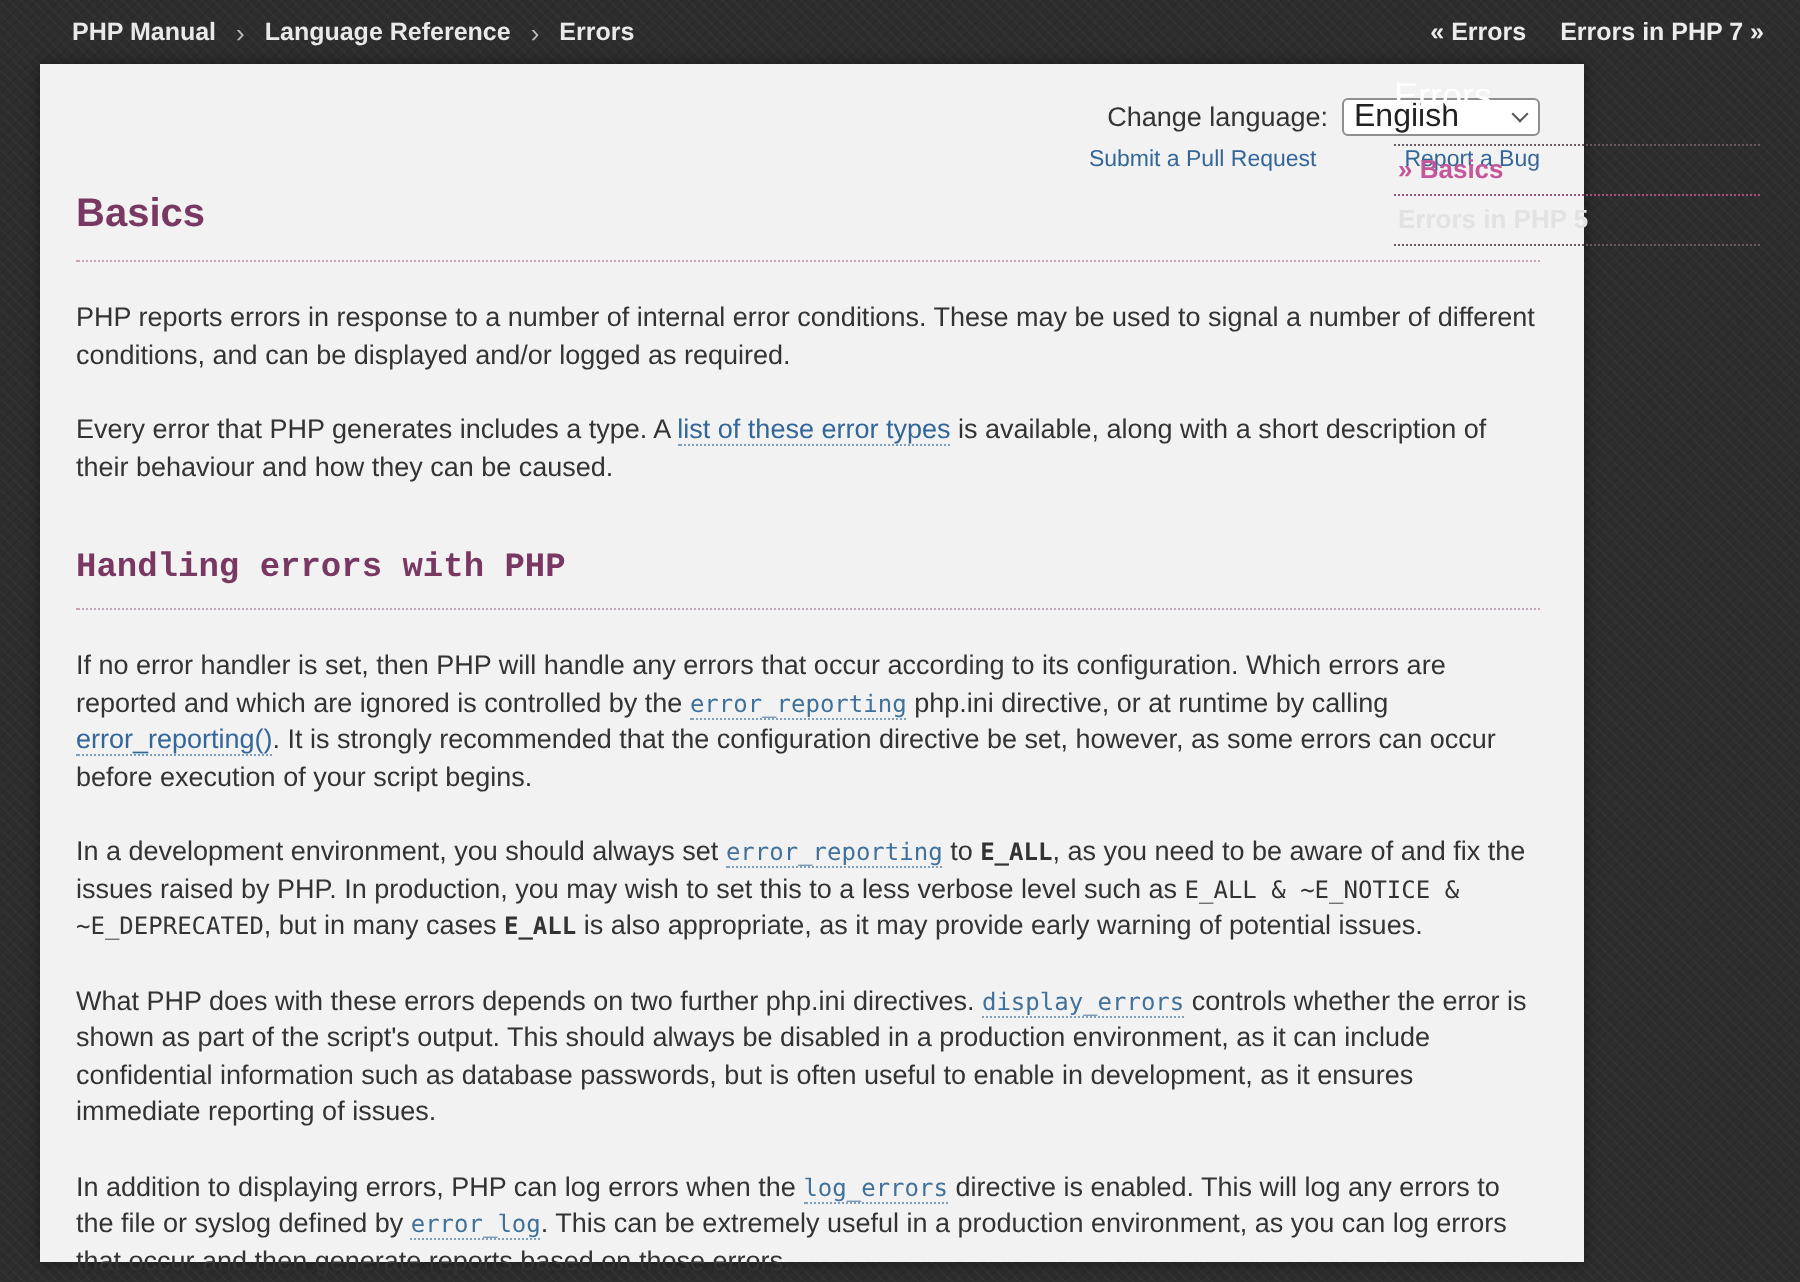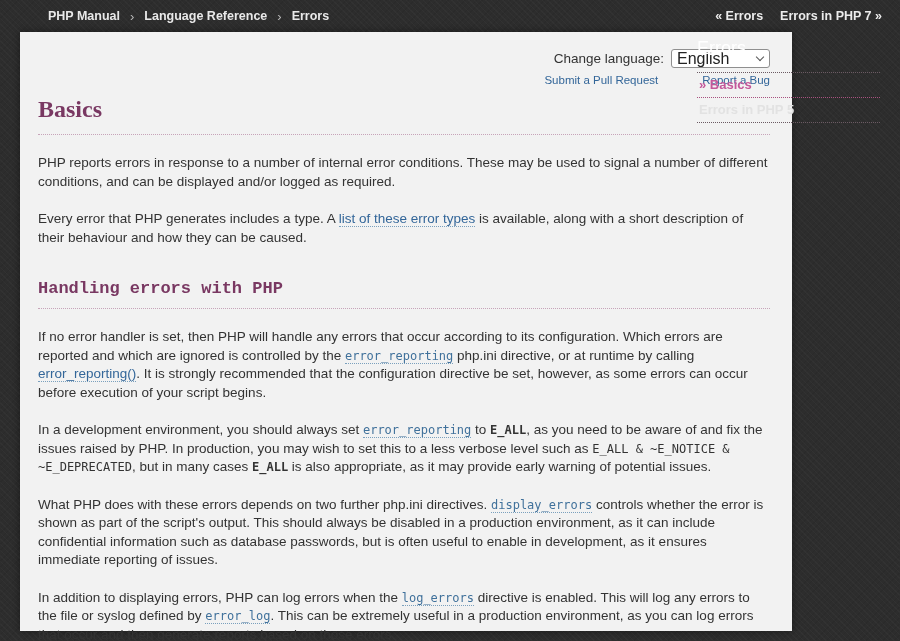--- a/index.html
+++ b/index.html
@@ -9,21 +9,21 @@
     overflow:hidden;
     font-family:"Liberation Sans", sans-serif;
     background-color:#2d2d2d;
     background-image:
       repeating-linear-gradient(45deg, rgba(255,255,255,0.025) 0 1px, transparent 1px 4px),
       repeating-linear-gradient(-45deg, rgba(0,0,0,0.06) 0 1px, transparent 1px 4px);
   }
 
   
   .topbar {
-    position:absolute; top:0; left:12px; right:0; height:32px;
+    position:absolute; top:0; left:0; right:0; height:32px;
     display:flex; align-items:center;
     padding:0 14px 0 36px;
     border-radius:14px;
   }
   .breadcrumb { display:flex; align-items:center; }
   .bc-link {
     color:#e9e9e9; font-size:12.5px; font-weight:700;
     text-decoration:none; cursor:pointer;
   }
   .bc-sep { color:#b9b9b9; font-size:13px; margin:0 10px; }
@@ -62,24 +62,23 @@
   .meta-links {
     display:flex; justify-content:flex-end; gap:44px;
     margin-top:6px;
   }
   .meta-links a {
     font-size:11.5px; color:#336699; text-decoration:none; cursor:pointer;
   }
 
   
   .doc h1 {
-    font-size:24px; font-weight:700; color:#793862;
+    font-size:20px; font-weight:700; color:#793862;
     margin-top:10px; padding-bottom:11px;
     border-bottom:1px dotted #c7a4b9;
-    font-family:Liberation Serif, serif;
   }
   .doc h2 {
     font-size:17px; font-weight:700; color:#793862;
     margin-top:32px; padding-bottom:10px;
     border-bottom:1px dotted #c7a4b9;
     font-family:Liberation Mono, monospace;
   }
   .doc p {
     margin-top:19px;
     font-size:13.5px; line-height:18.5px; color:#333;

